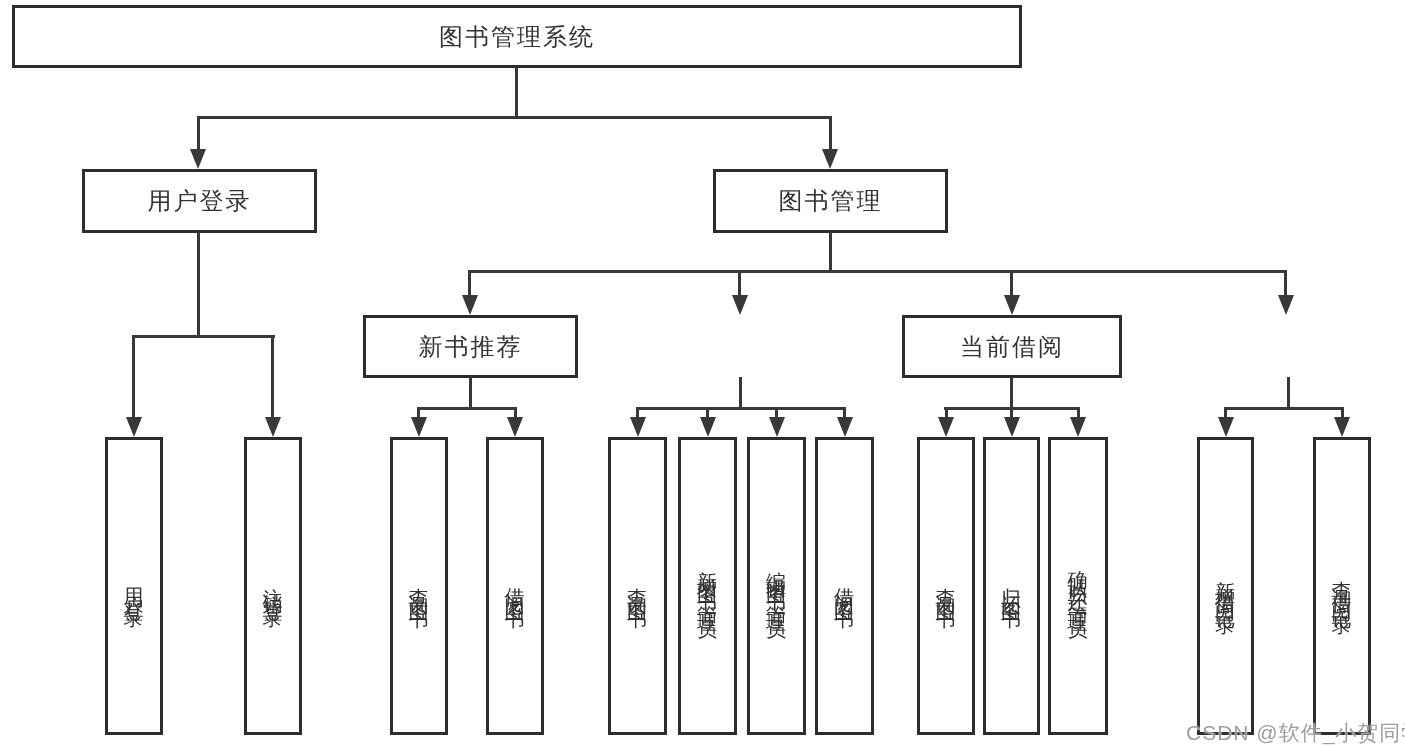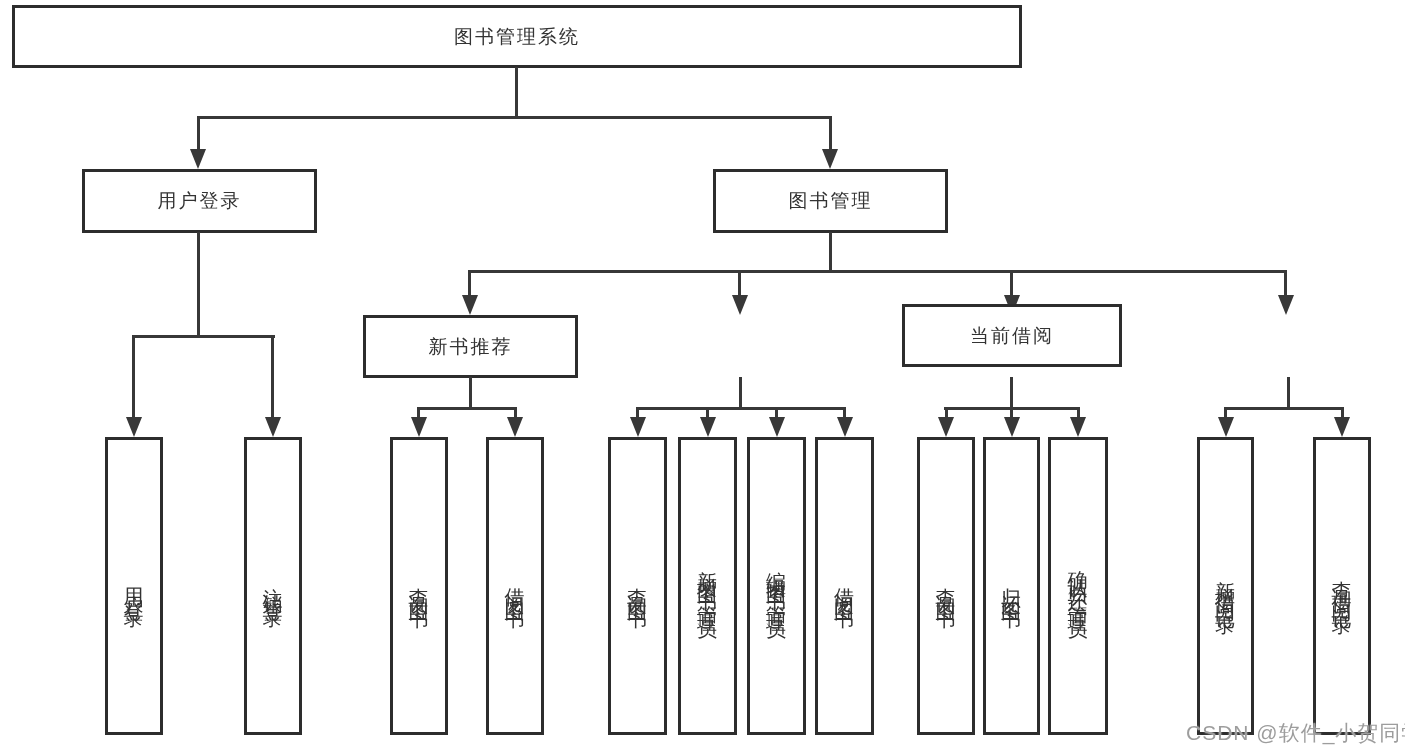--- a/index.html
+++ b/index.html
@@ -6,21 +6,21 @@
     --line:#383838; --border:#2d2d2d; --text:#333333; --watermark:#9d9d9d; --background:#ffffff;
   }
   html,body{margin:0;padding:0;background:#fff;}
   .canvas{
     position:relative;width:1405px;height:747px;background:var(--background);
     overflow:hidden;font-family:"Liberation Sans","DejaVu Sans",sans-serif;color:var(--text);
   }
   .node{
     position:absolute;box-sizing:border-box;border:3px solid var(--border);background:#fff;
     display:flex;align-items:center;justify-content:center;
-    font-size:19px;letter-spacing:2px;color:var(--text);
+    font-size:24px;letter-spacing:2px;color:var(--text);
   }
   .leaf{font-size:20px;}
   .leaf .vtext{
     writing-mode:vertical-rl;letter-spacing:7px;line-height:1;
     max-height:284px;display:block;
   }
   .vl{position:absolute;width:3px;background:var(--line);}
   .hl{position:absolute;height:3px;background:var(--line);}
   .arrow{
     position:absolute;width:0;height:0;
@@ -70,21 +70,21 @@
   <div class="vl" style="left:738px;top:270px;height:28px;"></div>
   <div class="arrow" style="left:732px;top:295px;"></div>
   <div class="vl" style="left:1010px;top:270px;height:28px;"></div>
   <div class="arrow" style="left:1004px;top:295px;"></div>
   <div class="vl" style="left:1284px;top:270px;height:28px;"></div>
   <div class="arrow" style="left:1278px;top:295px;"></div>
 
   <div class="node" style="left:363px;top:315px;width:215px;height:63px;">
     <span>新书推荐</span>
   </div>
-  <div class="node" style="left:902px;top:304px;width:220px;height:63px;">
+  <div class="node" style="left:902px;top:315px;width:220px;height:63px;">
     <span>当前借阅</span>
   </div>
 
   <div class="vl" style="left:469px;top:377px;height:32px;"></div>
   <div class="hl" style="left:417px;top:407px;width:100px;"></div>
   <div class="vl" style="left:417px;top:407px;height:14px;"></div>
   <div class="arrow" style="left:411px;top:417px;"></div>
   <div class="vl" style="left:514px;top:407px;height:14px;"></div>
   <div class="arrow" style="left:507px;top:417px;"></div>
 

